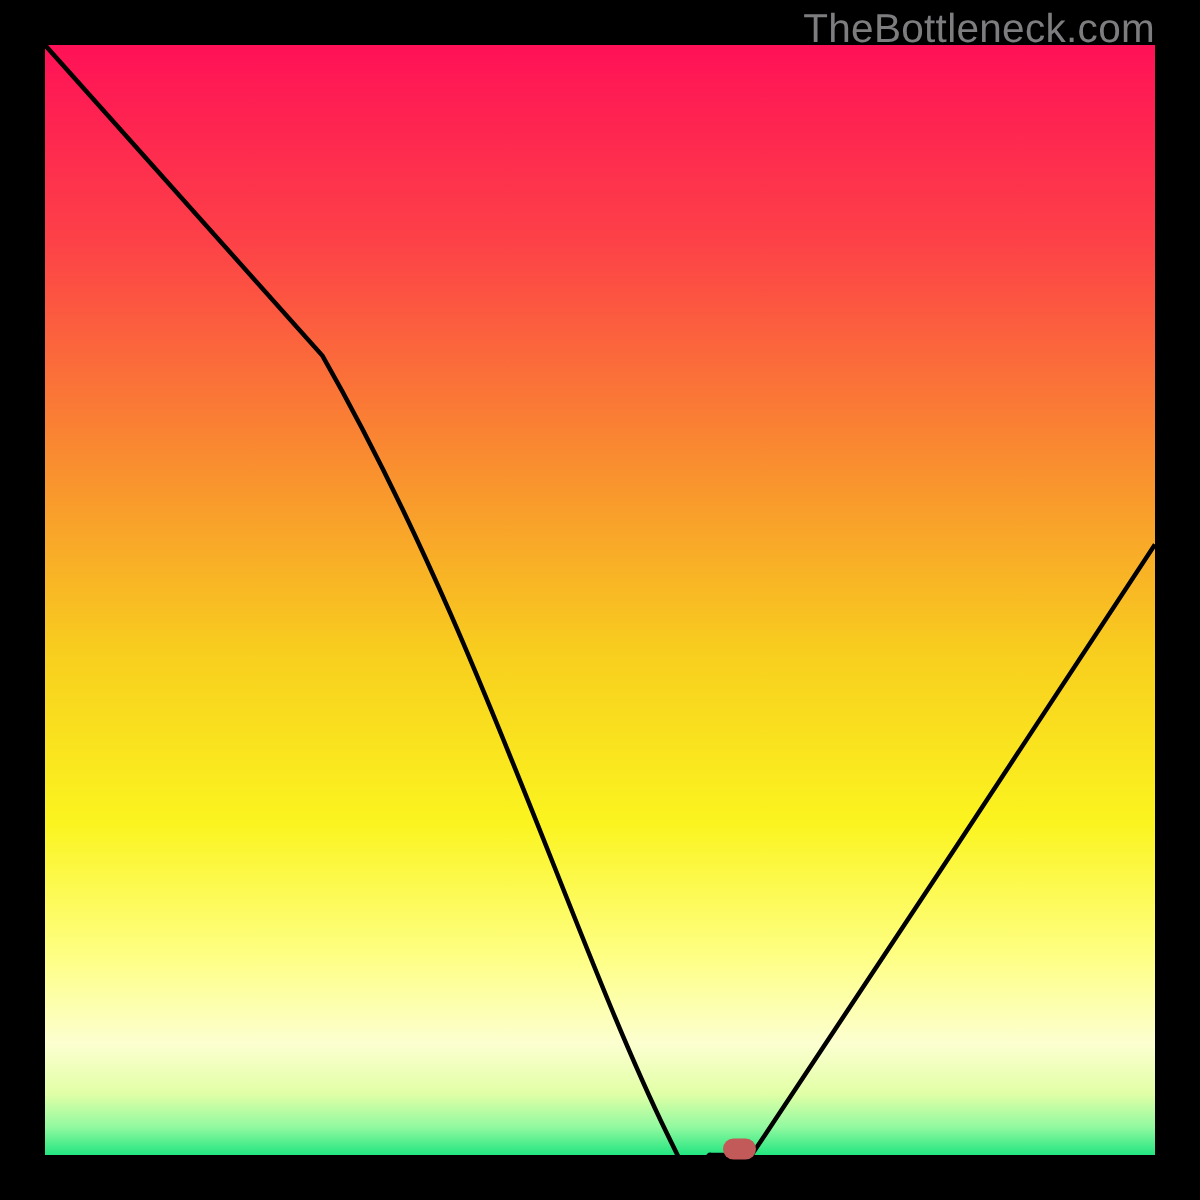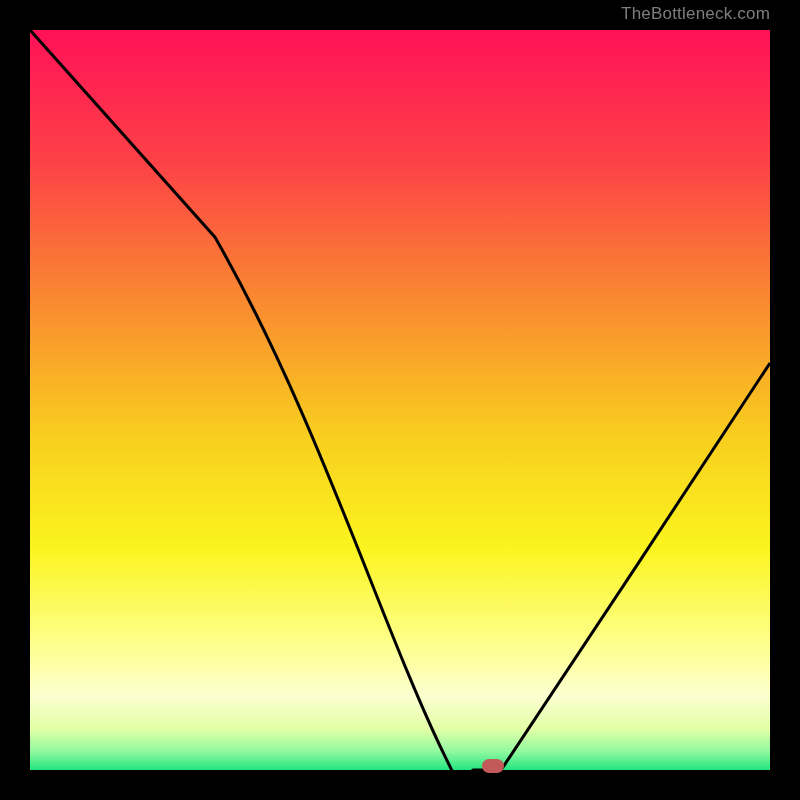--- a/index.html
+++ b/index.html
@@ -21,21 +21,21 @@
     left: 30px;
     top: 30px;
     width: 740px;
     height: 740px;
   }
   .attribution {
     position: absolute;
     top: 4px;
     right: 30px;
     font-family: Arial, Helvetica, sans-serif;
-    font-size: 17px;
+    font-size: 27px;
     color: #7d7d80;
     letter-spacing: 0.2px;
   }
   .marker {
     position: absolute;
     width: 22px;
     height: 14px;
     border-radius: 7px;
     transform: translate(-50%, -50%);
   }

